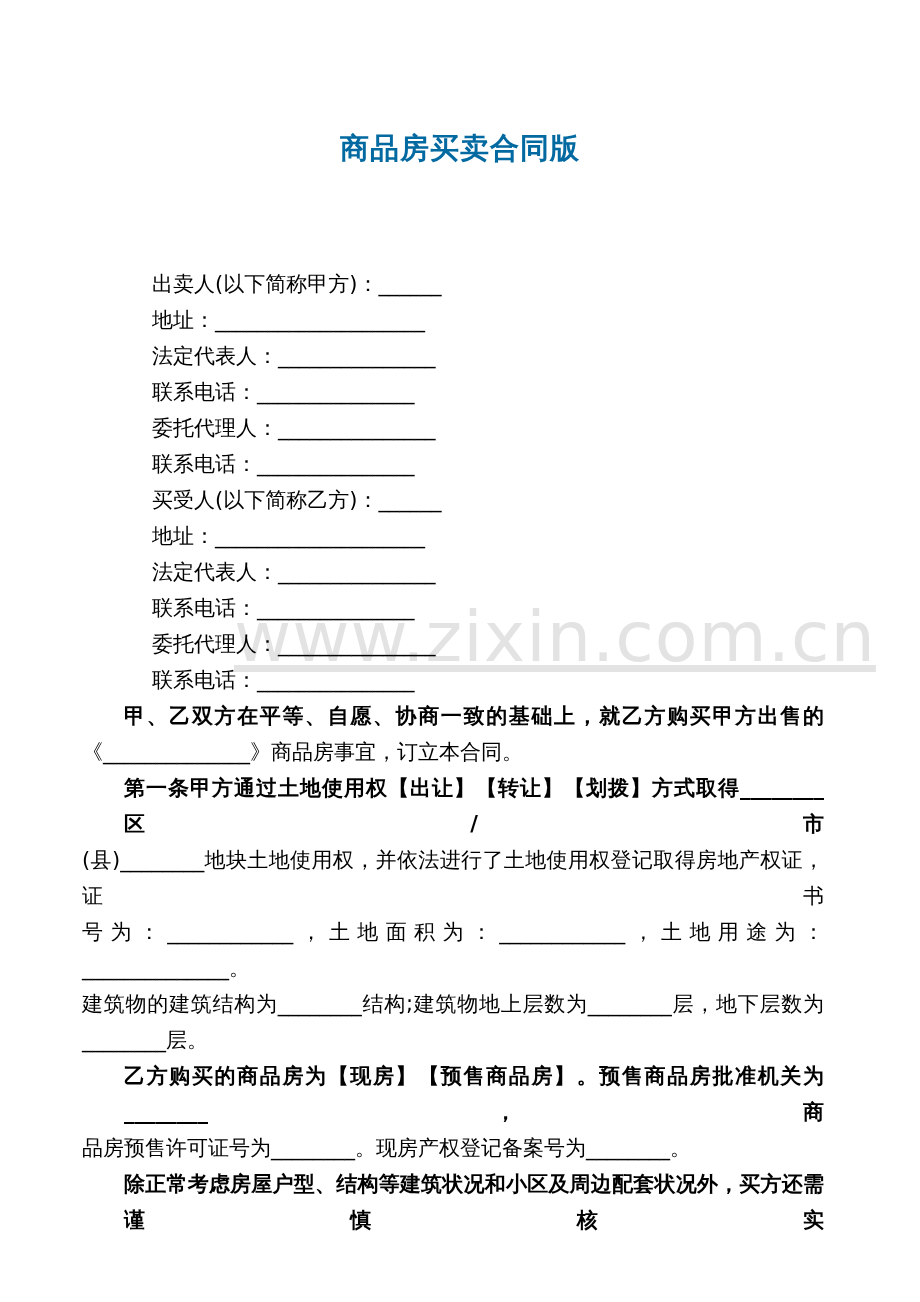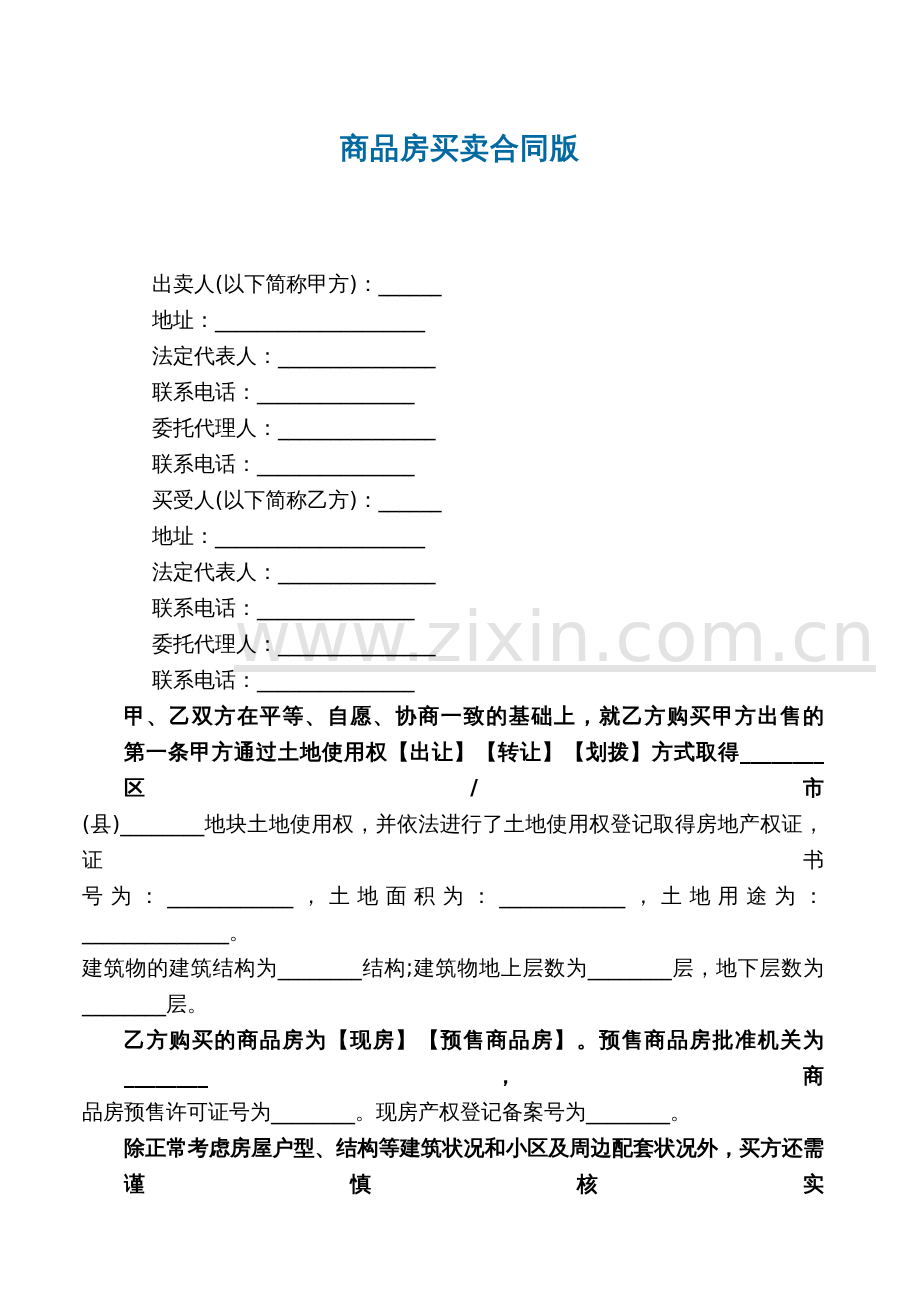--- a/index.html
+++ b/index.html
@@ -82,20 +82,21 @@
       <div class="line ind-label">联系电话：_______________</div>
       <div class="line ind-label">委托代理人：_______________</div>
       <div class="line ind-label">联系电话：_______________</div>
       <div class="line ind-label">买受人(以下简称乙方)：______</div>
       <div class="line ind-label">地址：____________________</div>
       <div class="line ind-label">法定代表人：_______________</div>
       <div class="line ind-label">联系电话：_______________</div>
       <div class="line ind-label">委托代理人：_______________</div>
       <div class="line ind-label">联系电话：_______________</div>
       <div class="line ind-first fill">甲、乙双方在平等、自愿、协商一致的基础上，就乙方购买甲方出售的</div>
+      <div class="line">《______________》商品房事宜，订立本合同。</div>
       <div class="line ind-first fill">第一条甲方通过土地使用权【出让】【转让】【划拨】方式取得________区/市</div>
       <div class="line fill">(县)________地块土地使用权，并依法进行了土地使用权登记取得房地产权证，证书</div>
       <div class="line fill">号为：____________，土地面积为：____________，土地用途为：</div>
       <div class="line">______________。</div>
       <div class="line fill">建筑物的建筑结构为________结构;建筑物地上层数为________层，地下层数为</div>
       <div class="line">________层。</div>
       <div class="line ind-first fill">乙方购买的商品房为【现房】【预售商品房】。预售商品房批准机关为________，商</div>
       <div class="line">品房预售许可证号为________。现房产权登记备案号为________。</div>
       <div class="line ind-first fill">除正常考虑房屋户型、结构等建筑状况和小区及周边配套状况外，买方还需谨慎核实</div>
     </div>

